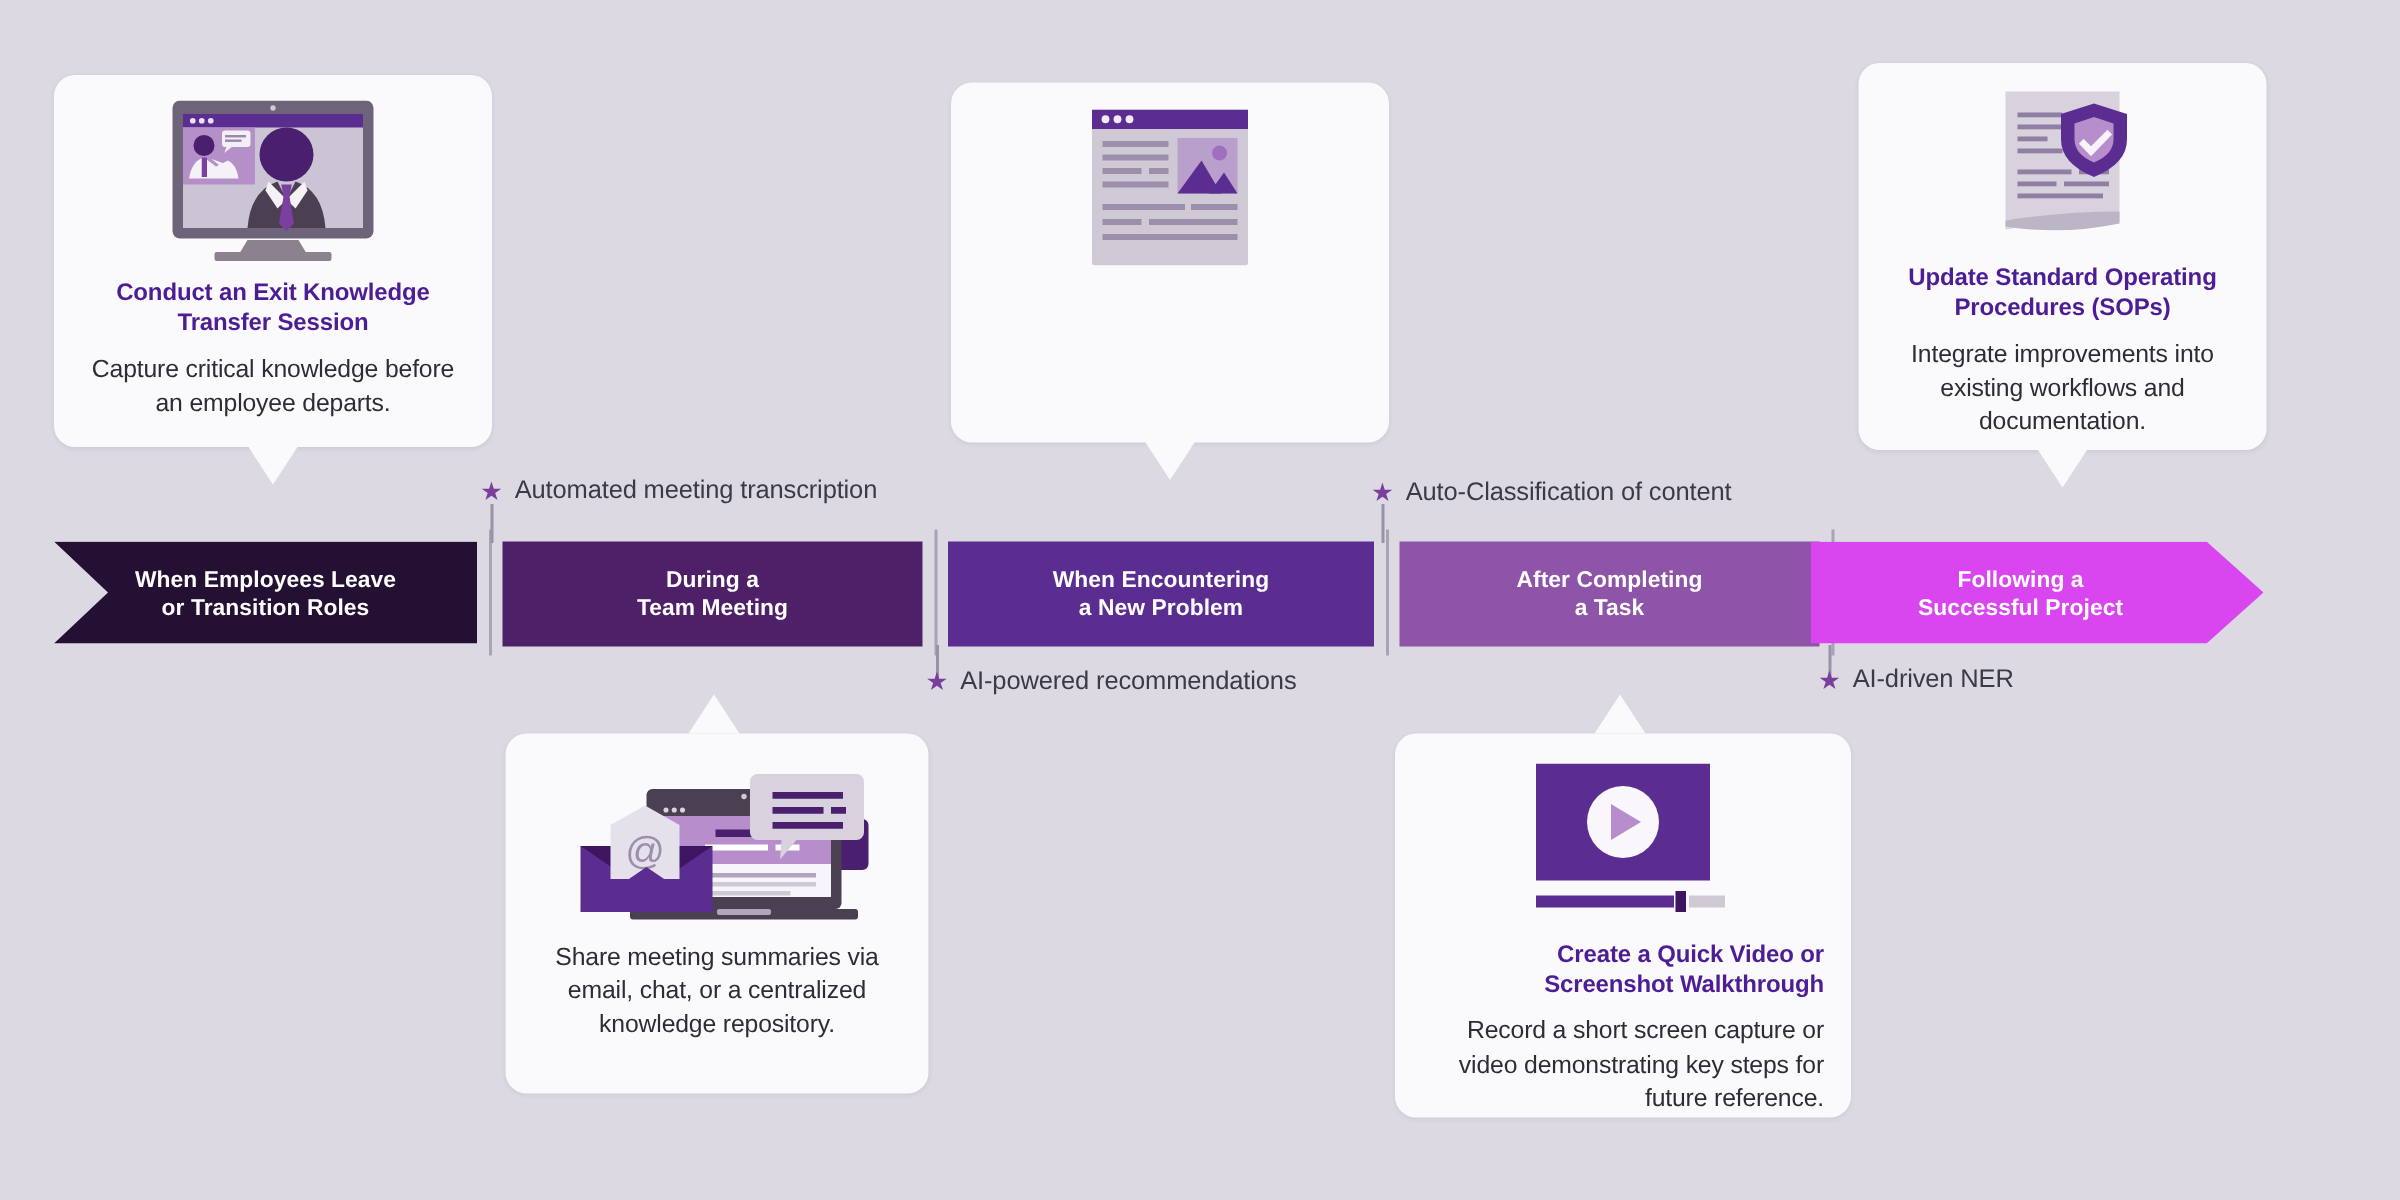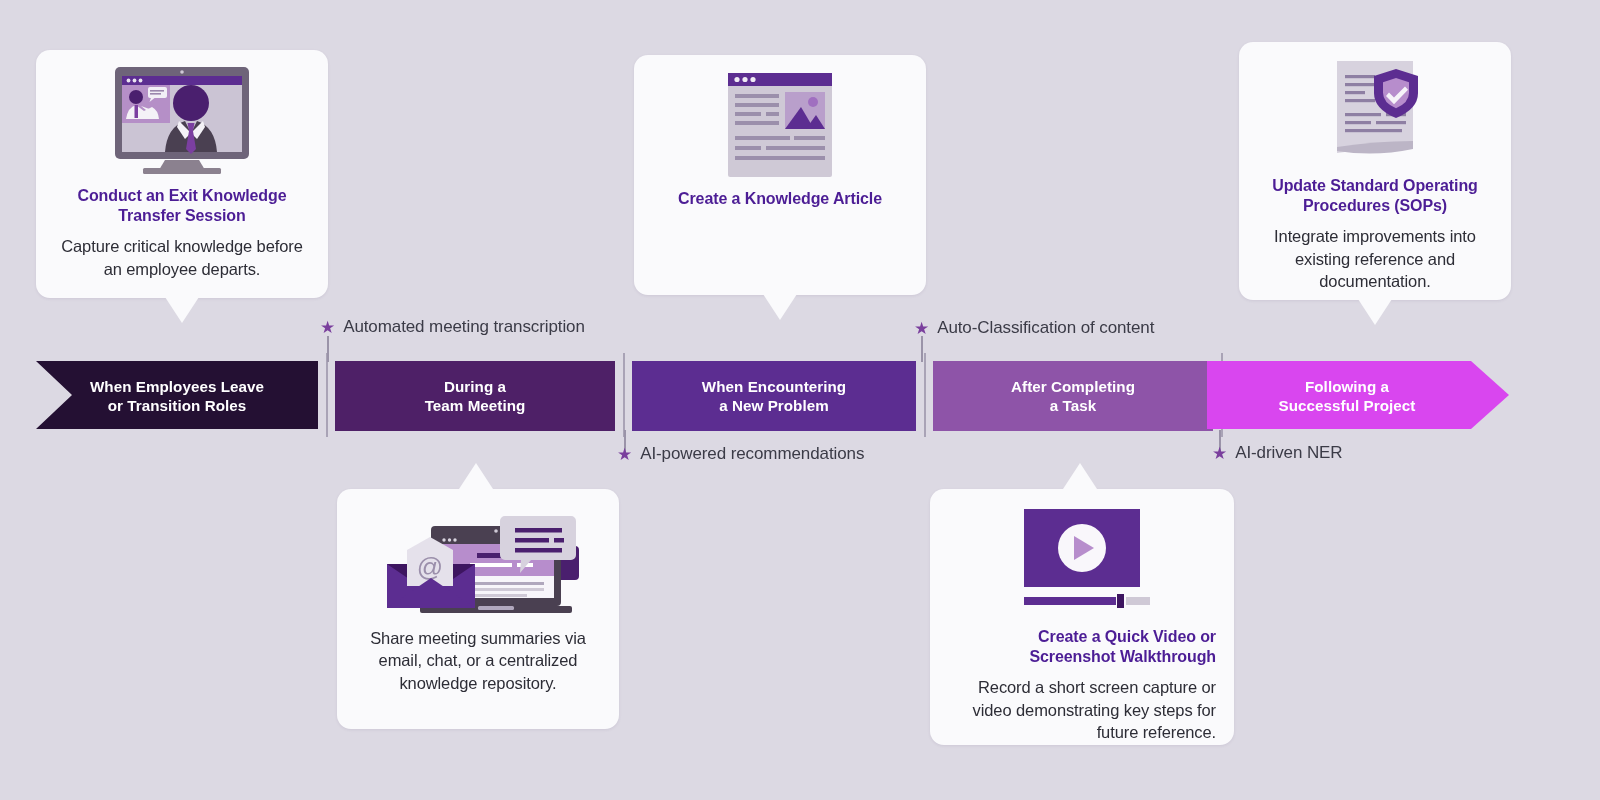--- a/index.html
+++ b/index.html
@@ -171,21 +171,20 @@
         <circle cx="85" cy="29" r="5" fill="#a06fc0"></circle>
         <path d="M57 56 l16-22 13 22 z" fill="#5c2d91"></path>
         <path d="M78 56 l10-14 9 14 z" fill="#5c2d91"></path>
         <rect x="7" y="63" width="55" height="4" fill="#9b8fab"></rect>
         <rect x="66" y="63" width="31" height="4" fill="#9b8fab"></rect>
         <rect x="7" y="73" width="26" height="4" fill="#9b8fab"></rect>
         <rect x="38" y="73" width="59" height="4" fill="#9b8fab"></rect>
         <rect x="7" y="83" width="90" height="4" fill="#9b8fab"></rect>
       </svg>
     </div>
-    <div class="card-title">Create a Knowledge Article</div>
   </div>
   <div class="ptr ptr-down" style="left:763px; top:294px;"></div>
 
   <div class="card" style="left:1239px; top:42px; width:272px; height:258px;">
     <div class="card-icon" style="height:108px;">
       <svg width="104" height="106" viewBox="0 0 104 106">
         <path d="M14 2 h76 v86 q-38 0 -76 6 z" fill="#d7d2de"></path>
         <path d="M14 88 q38 -6 76 -6 l0 8 q-38 8 -76 2 z" fill="#bcb5c6"></path>
         <rect x="22" y="16" width="30" height="3.2" fill="#8e7fa3"></rect>
         <rect x="22" y="24" width="30" height="3.2" fill="#8e7fa3"></rect>
@@ -195,21 +194,21 @@
         <rect x="63" y="54" width="20" height="3.2" fill="#8e7fa3"></rect>
         <rect x="22" y="62" width="26" height="3.2" fill="#8e7fa3"></rect>
         <rect x="53" y="62" width="30" height="3.2" fill="#8e7fa3"></rect>
         <rect x="22" y="70" width="57" height="3.2" fill="#8e7fa3"></rect>
         <path d="M73 10 l22 7 0 17 q0 16 -22 25 q-22 -9 -22 -25 l0 -17 z" fill="#5c2d91"></path>
         <path d="M73 19 l13 4.3 0 10.5 q0 10 -13 15.5 q-13 -5.5 -13 -15.5 l0 -10.5 z" fill="#b78dcc"></path>
         <path d="M66 33.5 l5 5 11 -11 3 3.2 -14 14.5 -8 -8.3 z" fill="#f6f3f9"></path>
       </svg>
     </div>
     <div class="card-title">Update Standard Operating Procedures (SOPs)</div>
-    <div class="card-desc">Integrate improvements into existing reference and documentation.</div>
+    <div class="card-desc">Integrate improvements into existing workflows and documentation.</div>
   </div>
   <div class="ptr ptr-down" style="left:1358px; top:299px;"></div>
 
   <div class="card" style="left:337px; top:489px; width:282px; height:240px;">
     <div class="card-icon" style="height:112px;">
       <svg width="226" height="110" viewBox="0 0 226 110">
 
         <path d="M168 40 h42 a4 4 0 0 1 4 4 v26 a4 4 0 0 1 -4 4 h-20 l-8 11 -1 -11 h-13 a4 4 0 0 1 -4 -4 v-26 a4 4 0 0 1 4 -4 z" fill="#4a1f6e"></path>
 
         <rect x="66" y="20" width="130" height="80" rx="4" fill="#4a4051"></rect>

